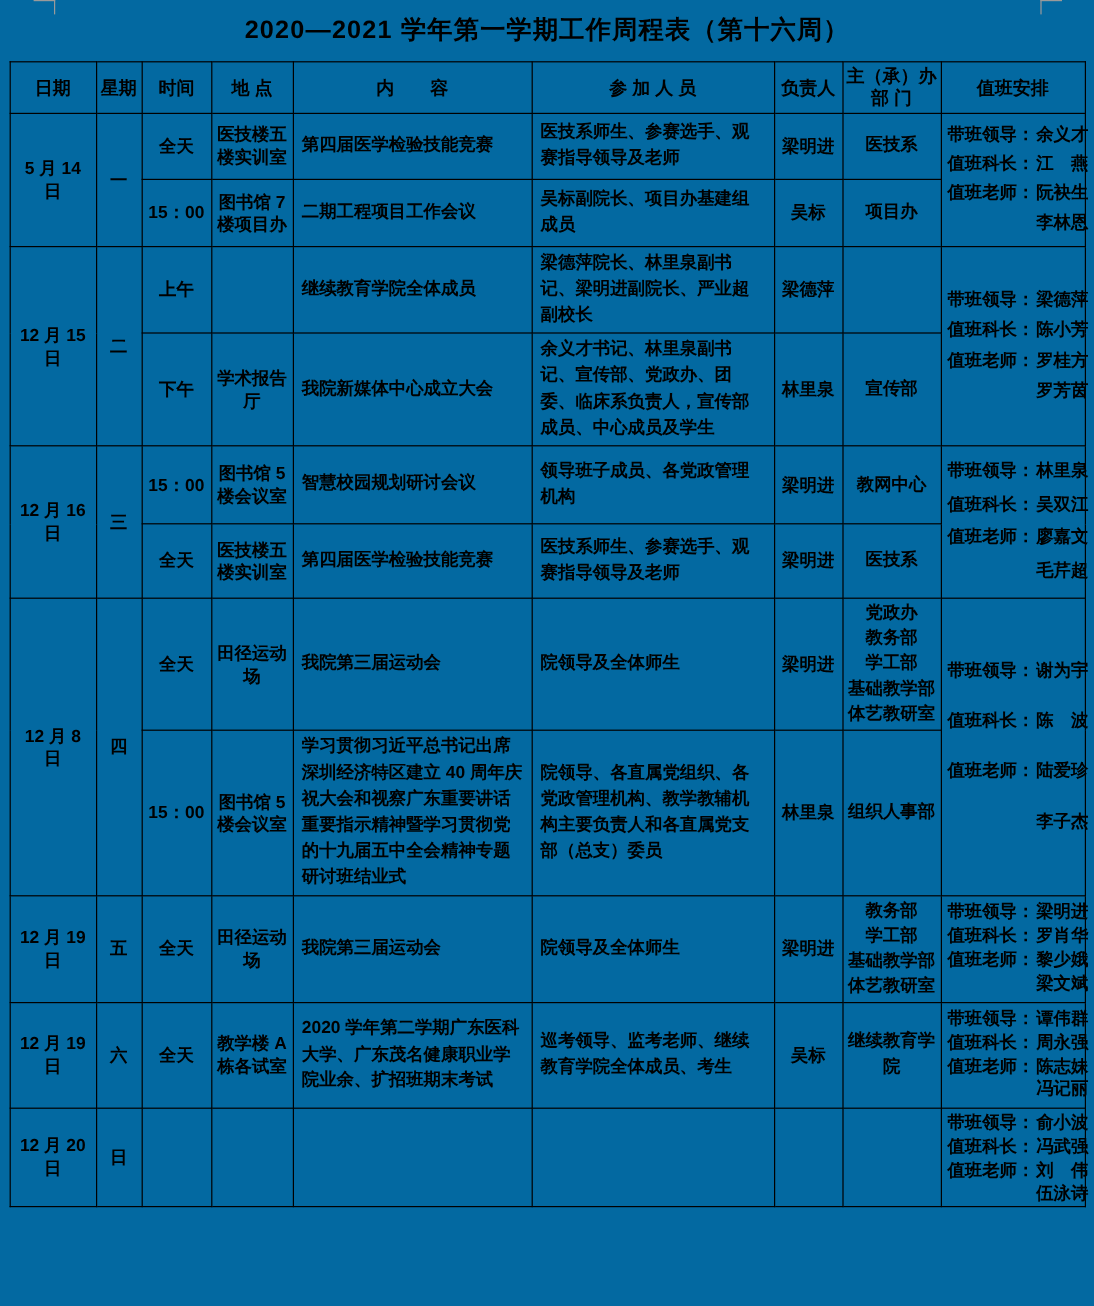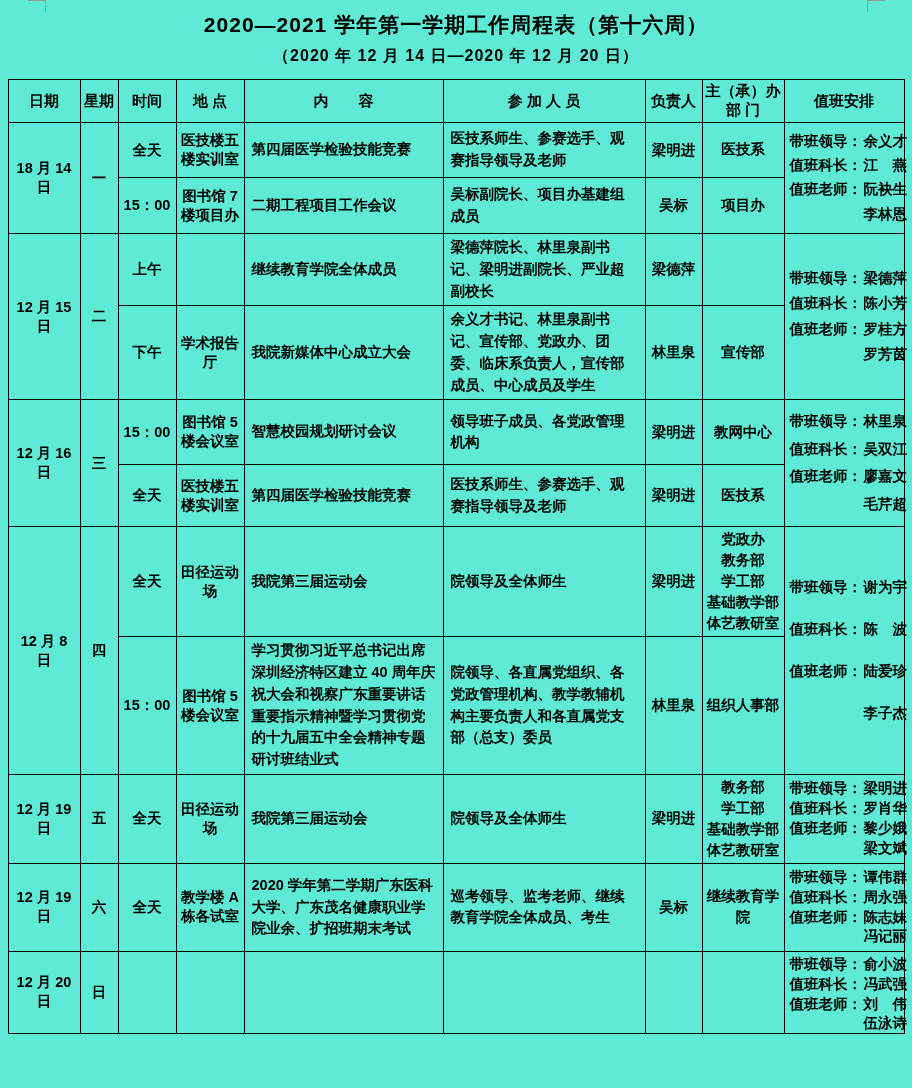--- a/index.html
+++ b/index.html
@@ -1,17 +1,17 @@
 <!DOCTYPE html>
 <html><head>
 <meta charset="utf-8">
 <style>
   html,body{margin:0;padding:0;background:#fff;}
   body{width:912px;height:1088px;font-family:"Liberation Sans","DejaVu Sans",sans-serif;font-weight:bold;color:#000;}
-  .page{position:relative;width:912px;height:1088px;background:#5eead4;overflow:hidden;}
+  .page{position:relative;width:912px;height:1088px;background:#0369a1;overflow:hidden;}
   
   .crop{position:absolute;top:0;width:17px;height:11px;}
   .crop-left{left:28px;border-right:1px solid #9a9a9a;border-top:1px solid #9a9a9a;}
   .crop-right{left:867px;border-left:1px solid #9a9a9a;border-top:1px solid #9a9a9a;}
   .title{margin:11px 0 0;text-align:center;font-size:21px;letter-spacing:1px;}
   .subtitle{margin:7px 0 0;text-align:center;font-size:16px;letter-spacing:1px;}
   table{border-collapse:collapse;table-layout:fixed;width:896px;margin:12px auto 0;}
   td,th{border:1.6px solid #000;padding:2px 3px;font-size:14.5px;font-weight:bold;vertical-align:middle;word-break:break-all;}
   th{font-size:15px;text-align:center;padding:2px 1px;}
   .c{text-align:center;}
@@ -27,21 +27,20 @@
   .footer{width:896px;margin:18px auto 0;text-align:right;padding-right:112px;box-sizing:border-box;font-size:16.5px;letter-spacing:1px;}
 </style>
 </head>
 <body>
 
 <div class="page">
   <div class="crop crop-left"></div>
   <div class="crop crop-right"></div>
 
   <div class="title">2020—2021 学年第一学期工作周程表（第十六周）</div>
-  <div class="subtitle">（2020 年 12 月 14 日—2020 年 12 月 20 日）</div>
 
   <table>
     <colgroup>
       <col style="width:72px">
         <col style="width:38px">
         <col style="width:58px">
         <col style="width:68px">
       <col style="width:199px">
         <col style="width:202px">
         <col style="width:57px">
@@ -59,21 +58,21 @@
       <th>参 加 人 员</th>
       <th>负责人</th>
       <th>
         <div>主（承）办</div>
         <div>部 门</div>
       </th>
       <th>值班安排</th>
     </tr>
 
     <tr class="h55">
-      <td class="c" rowspan="2">18 月 14 日</td>
+      <td class="c" rowspan="2">5 月 14 日</td>
       <td class="c" rowspan="2">一</td>
       <td class="c">全天</td>
       <td class="c">医技楼五楼实训室</td>
       <td class="l">第四届医学检验技能竞赛</td>
       <td class="l">医技系师生、参赛选手、观赛指导领导及老师</td>
       <td class="c">梁明进</td>
       <td class="c pre">医技系</td>
       <td rowspan="2">
         <div class="duty dh1">
           <div class="duty-line">

